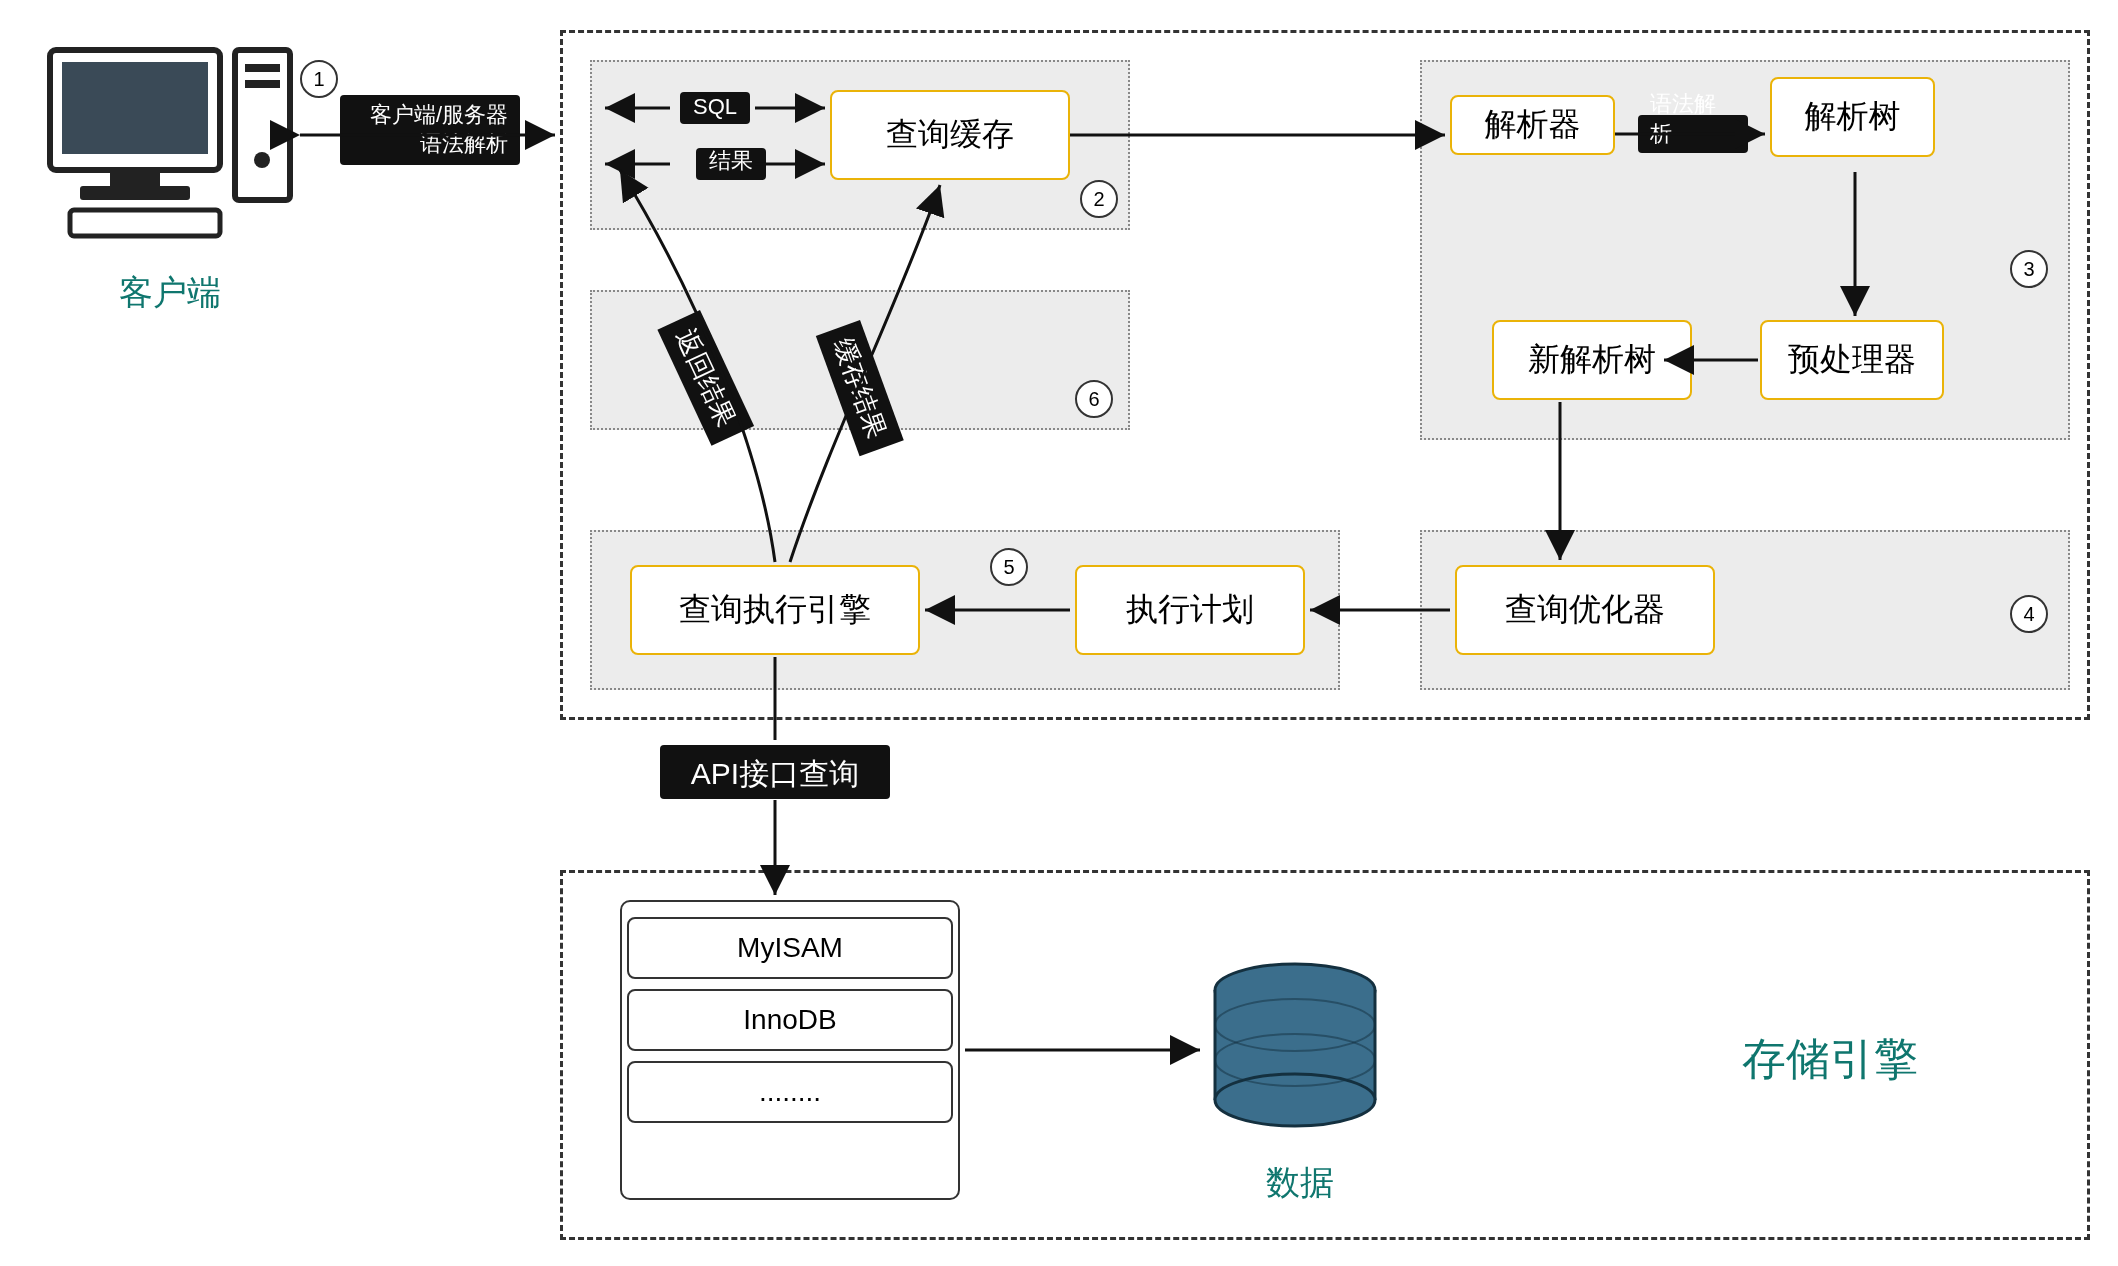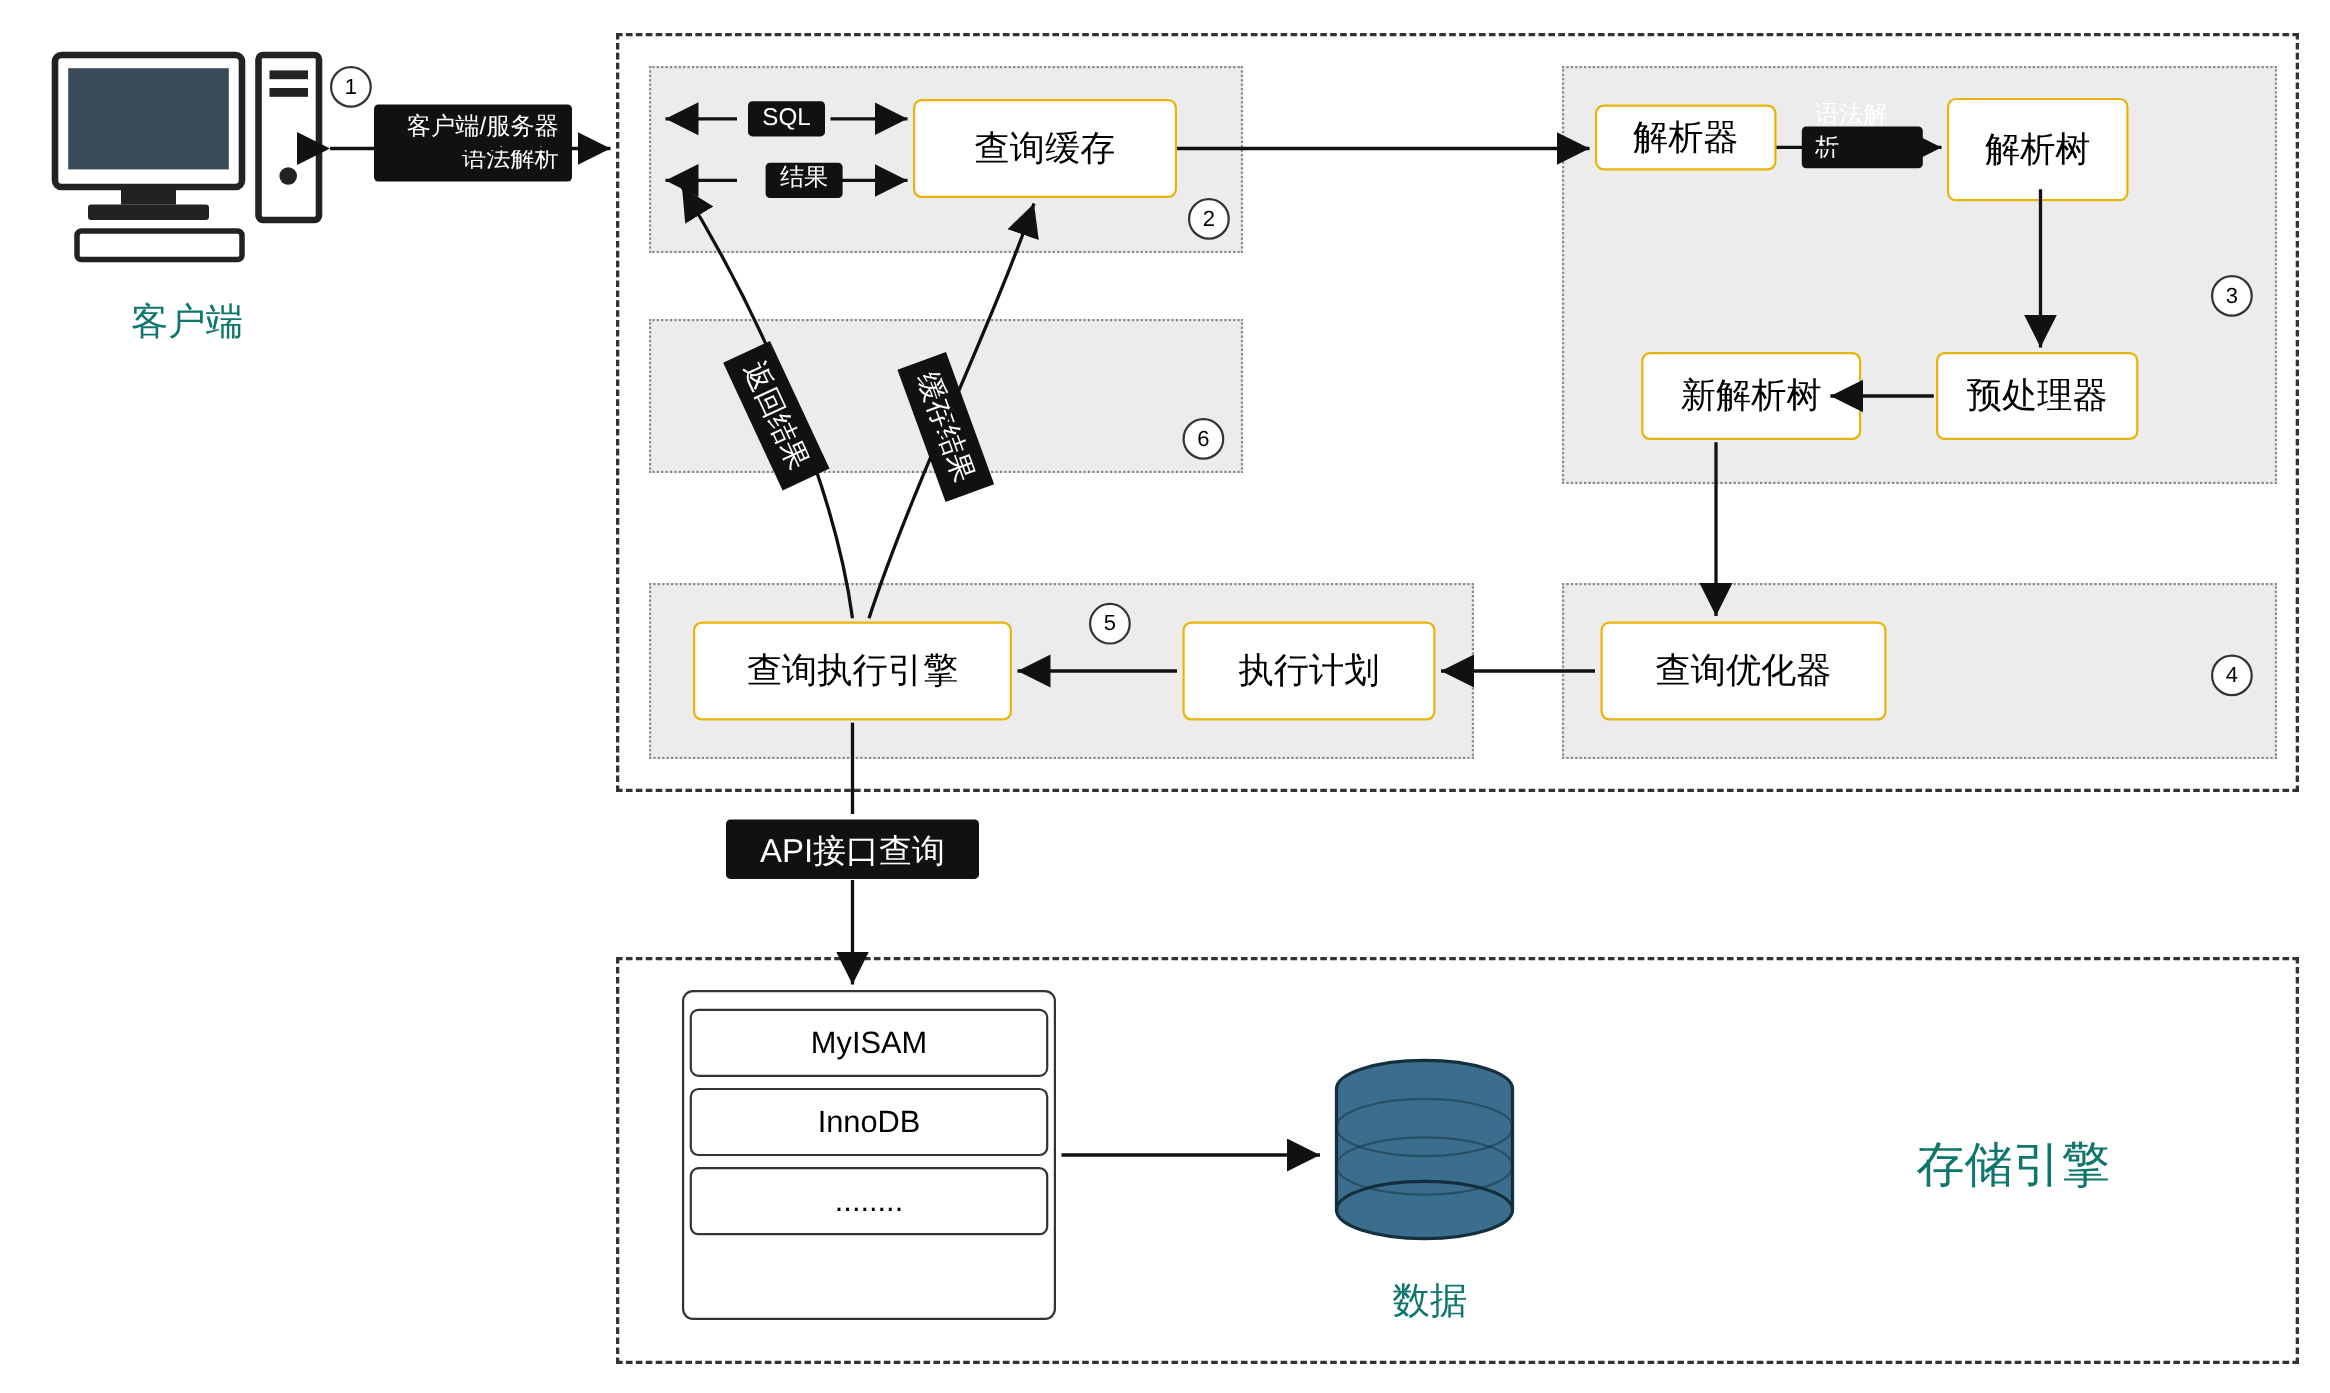--- a/index.html
+++ b/index.html
@@ -138,21 +138,21 @@
       <span>2</span>
     </div>
 
   <div class="dotted-group" style="left:1420px; top:60px; width:650px; height:380px;"></div>
   <div class="box" style="left:1450px; top:95px; width:165px; height:60px;">
     <span>解析器</span>
   </div>
   <div class="chip-dark" style="left:1638px; top:115px; width:110px; height:38px;">
     <span>语法解析</span>
   </div>
-  <div class="box" style="left:1770px; top:89px; width:165px; height:94px;">
+  <div class="box" style="left:1770px; top:77px; width:165px; height:80px;">
     <span>解析树</span>
   </div>
   <div class="box" style="left:1760px; top:320px; width:184px; height:80px;">
     <span>预处理器</span>
   </div>
   <div class="box" style="left:1492px; top:320px; width:200px; height:80px;font-family:Liberation Mono, monospace;">
     <span>新解析树</span>
   </div>
   <div class="stepcircle" style="left:2010px; top:250px;">
       <span>3</span>

